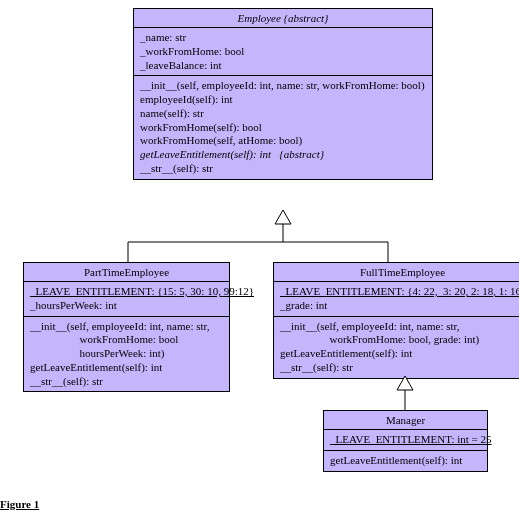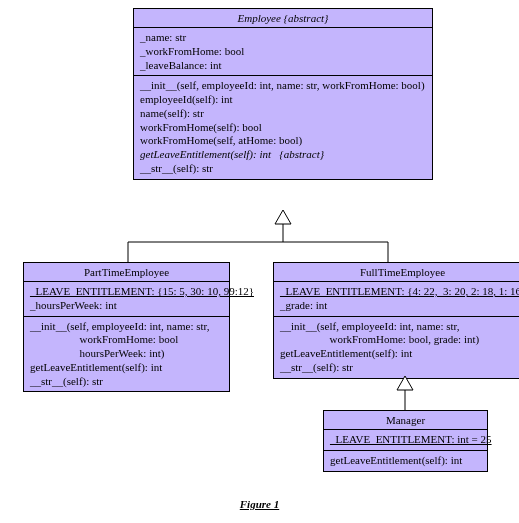--- a/index.html
+++ b/index.html
@@ -34,24 +34,22 @@
   .italic { font-style: italic; }
   svg.connectors {
     position: absolute;
     left: 0; top: 0;
     width: 519px; height: 523px;
     pointer-events: none;
   }
   .caption {
     position: absolute;
     width: 100%;
-    text-align: center;
     font-weight: bold;
     text-decoration: underline;
-    font-style: italic;
   }
 </style>
 </head>
 <body>
 
 <div class="class-box" style="left:133px; top:8px; width:300px;">
   <div class="class-title italic">Employee {abstract}</div>
   <div class="section">
     <div class="line">_name: str</div>
     <div class="line">_workFromHome: bool</div>

